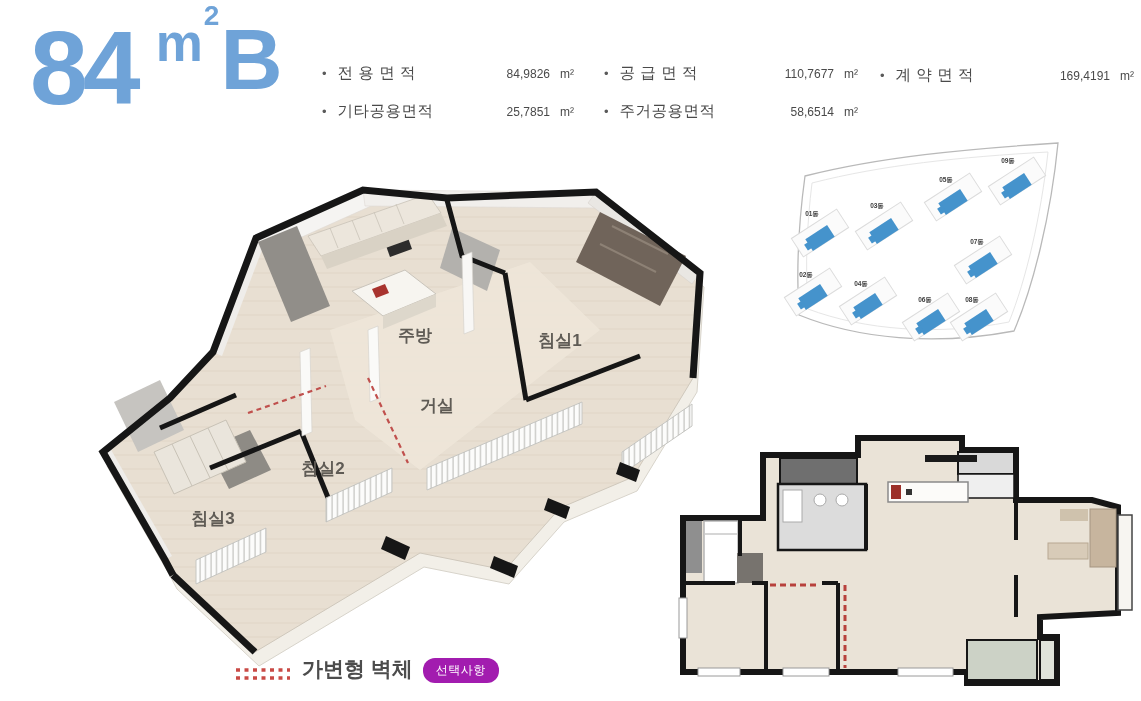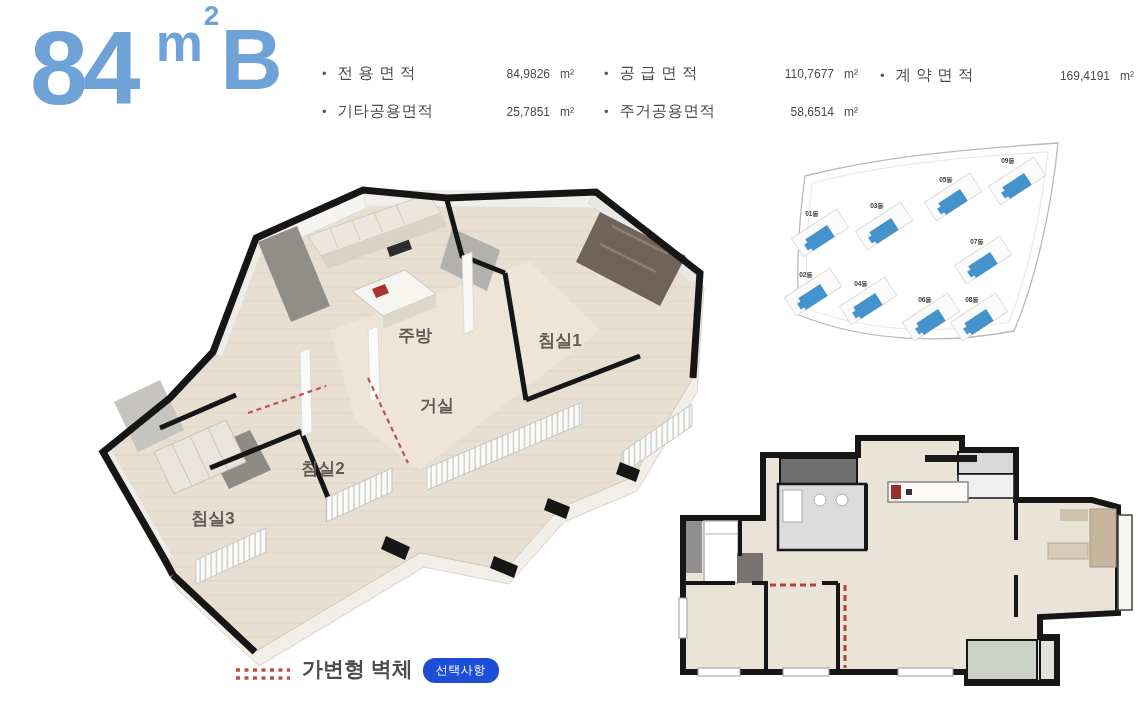--- a/index.html
+++ b/index.html
@@ -17,21 +17,21 @@
            text-align:center;font-size:17px;color:#444;}
   
   .spec{position:absolute;display:flex;align-items:baseline;font-size:15.5px;color:#4a4a4a;}
   .spec .dot{font-size:13px;margin-right:11px;color:#5a5a5a;}
   .spec .lbl{letter-spacing:.5px;}
   .spec .val{margin-left:auto;font-size:12px;}
   .spec .un{font-size:12px;margin-left:10px;}
   
   .legend{position:absolute;left:234px;top:645px;display:flex;align-items:flex-end;margin-top:10px;}
   .legend .lg-label{font-size:21px;font-weight:bold;color:#4c4c4c;margin-left:10px;}
-  .legend .badge{margin-left:10px;background:#1d4ed8;color:#fff;font-size:12px;
+  .legend .badge{margin-left:10px;background:#a21caf;color:#fff;font-size:12px;
                  padding:4px 13px;border-radius:12px;letter-spacing:.5px;font-family:Liberation Mono, monospace;}
   
   .roomlbl{font-family:"Liberation Sans","DejaVu Sans",sans-serif;font-size:17px;font-weight:600;fill:#5f5b55;}
   .bldlbl{font-family:"Liberation Sans","DejaVu Sans",sans-serif;font-size:6.5px;font-weight:bold;fill:#3d3d3d;}
 </style>
 </head>
 <body>
 
 <div class="page">
 

